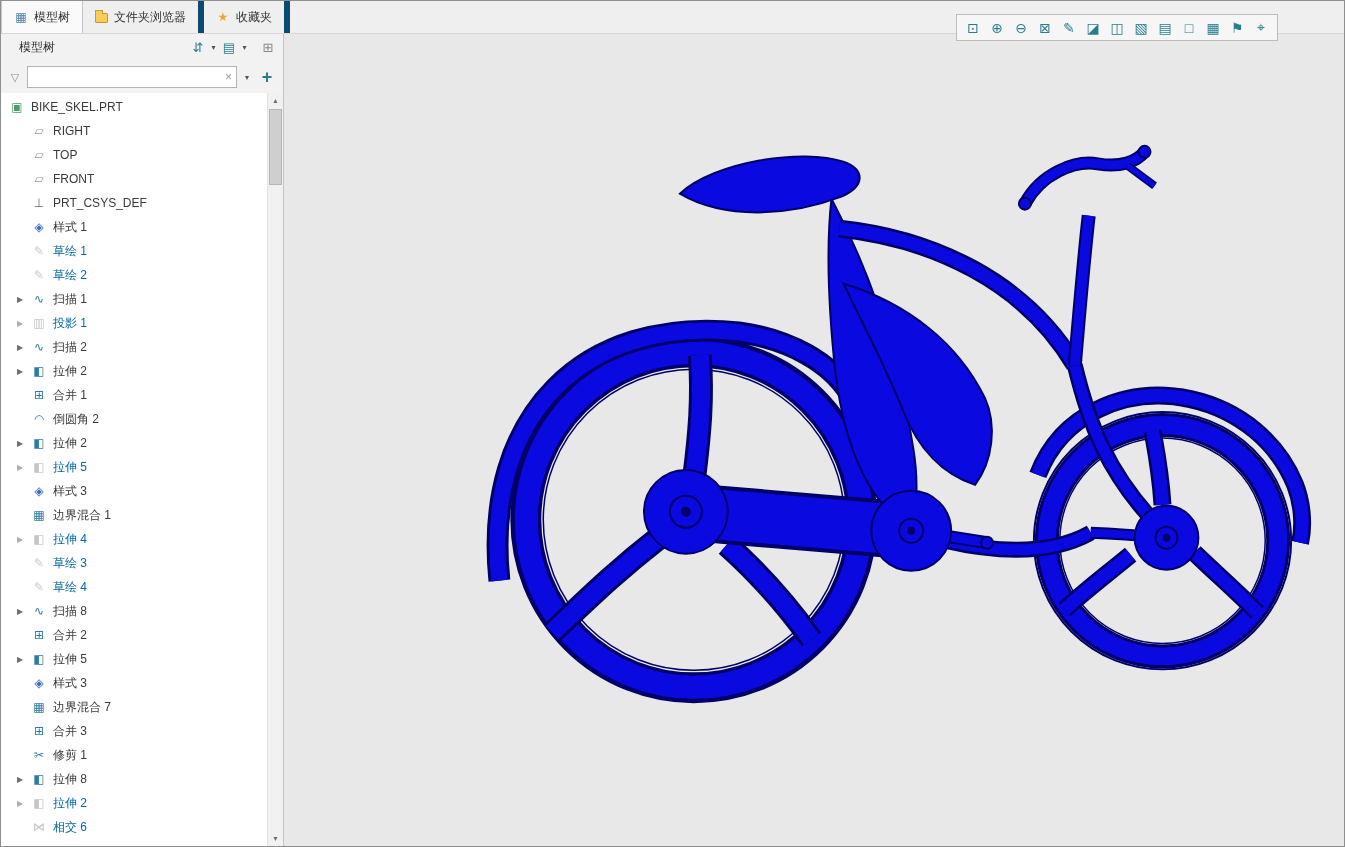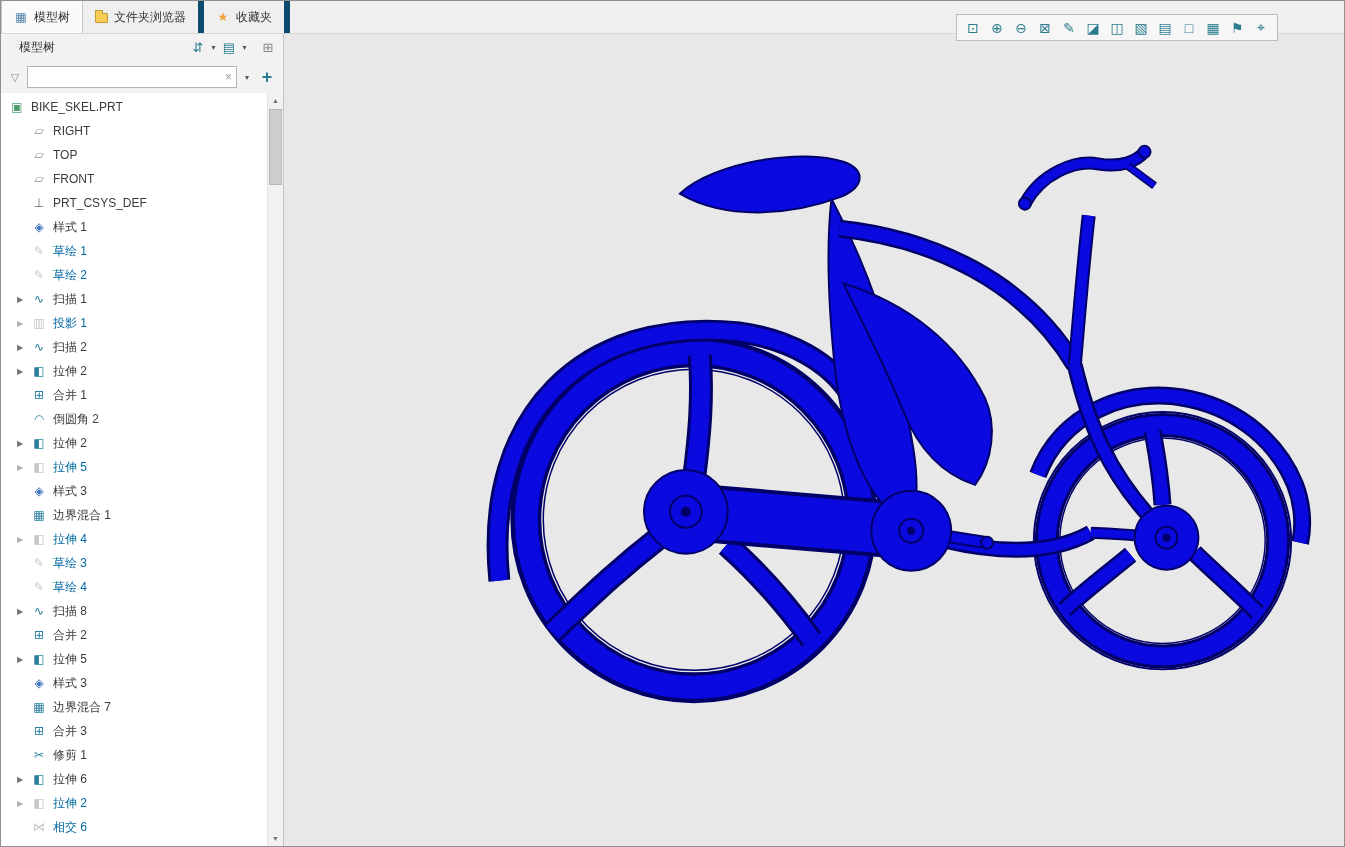--- a/index.html
+++ b/index.html
@@ -258,21 +258,21 @@
     <span class="tlabel">合并 3</span>
   </div>
           <div class="tree-row lvl1">
     <span class="twisty empty"></span>
     <span class="ticon ic-trim">✂</span>
     <span class="tlabel">修剪 1</span>
   </div>
           <div class="tree-row lvl1">
     <span class="twisty">▶</span>
     <span class="ticon ic-extrude">◧</span>
-    <span class="tlabel">拉伸 6</span>
+    <span class="tlabel">拉伸 8</span>
   </div>
           <div class="tree-row lvl1 grayed">
     <span class="twisty">▶</span>
     <span class="ticon ic-extrude">◧</span>
     <span class="tlabel">拉伸 2</span>
   </div>
           <div class="tree-row lvl1 grayed">
     <span class="twisty empty"></span>
     <span class="ticon ic-intersect">⋈</span>
     <span class="tlabel">相交 6</span>

